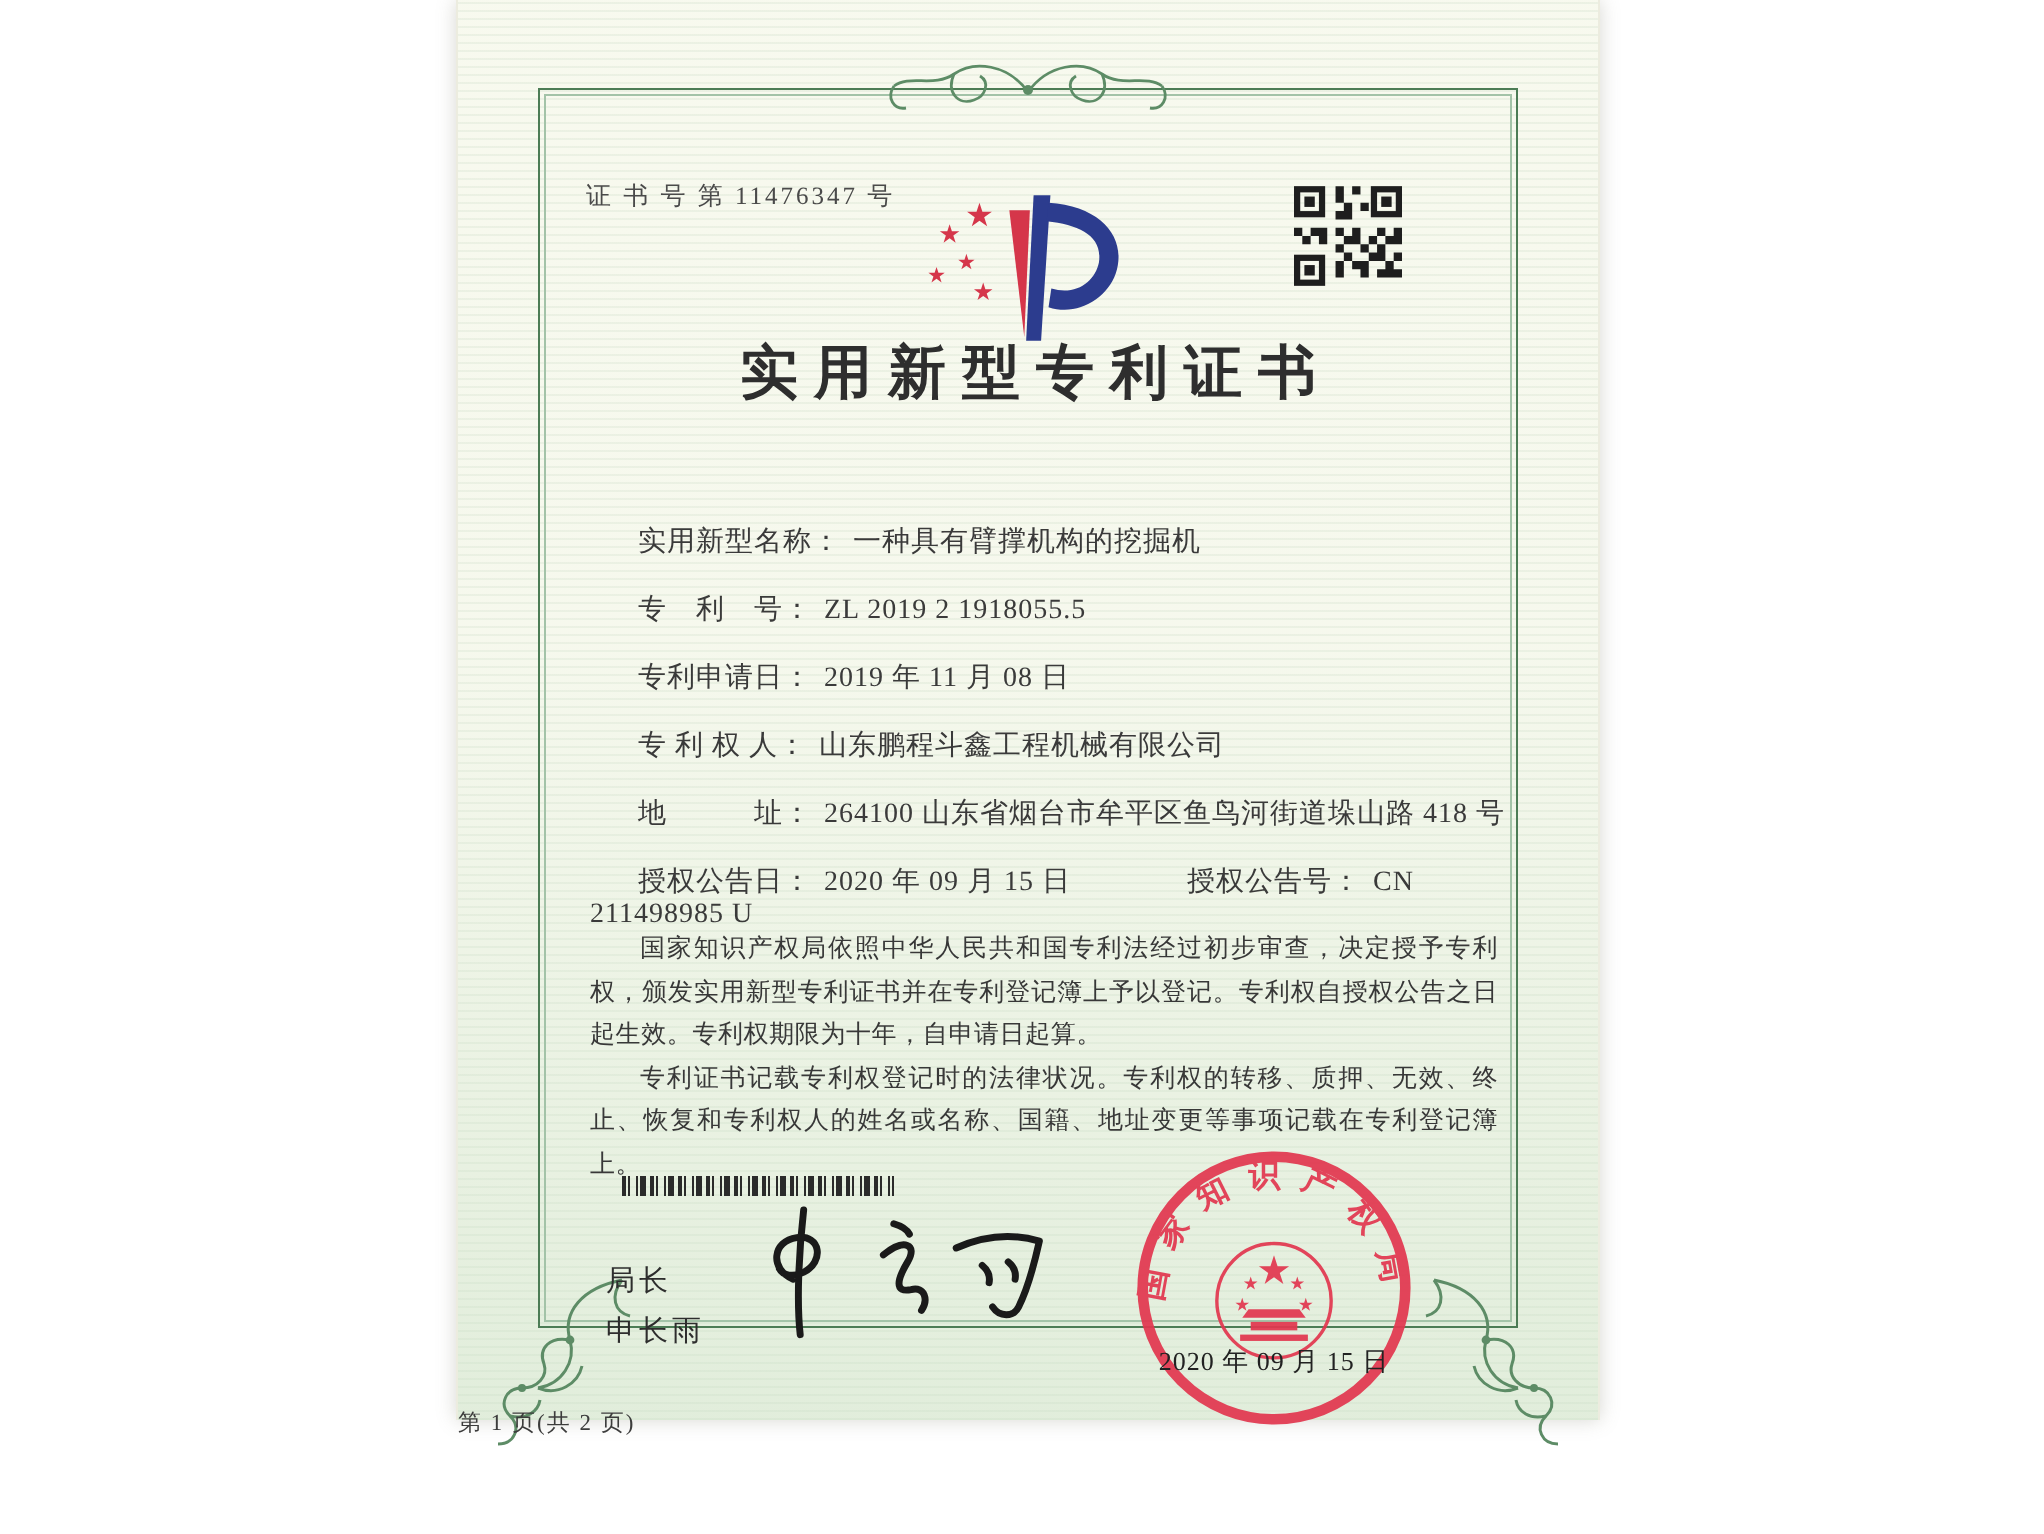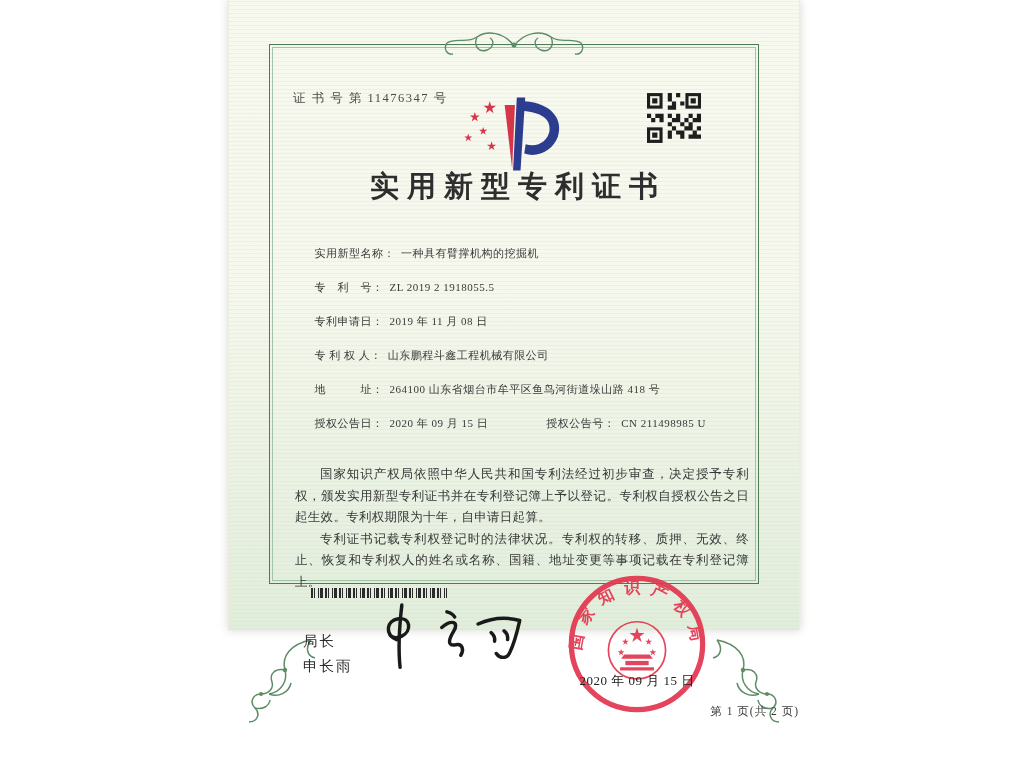--- a/index.html
+++ b/index.html
@@ -1,21 +1,21 @@
 <!DOCTYPE html>
 <html><head>
 <meta charset="utf-8">
 <style>
   html,body{margin:0;padding:0;}
   body{
     width:1022px;height:767px;background:#ffffff;position:relative;overflow:hidden;
     font-family:"Liberation Serif","DejaVu Serif",serif;
   }
   .paper{
-    position:absolute;left:228px;top:0;width:570px;height:630px;
+    position:absolute;left:228px;top:0;width:570px;height:710px;
     background:#fbfbf1;
     border-left:1px solid #ececdf;border-right:1px solid #ececdf;
     box-shadow:0 0 9px rgba(110,110,95,.28);
   }
   
   .paper::before{
     content:"";position:absolute;inset:0;pointer-events:none;
     background:
       linear-gradient(180deg, rgba(223,236,219,.12) 0%, rgba(223,236,219,.18) 45%, rgba(200,224,198,.5) 100%),
       repeating-linear-gradient(0deg, rgba(116,160,120,.10) 0 1px, transparent 1px 4px);
@@ -31,21 +31,21 @@
   .corner-right{right:16px;top:636px;transform:scaleX(-1);}
   .cert-no{
     position:absolute;left:64px;top:90px;font-size:12.5px;color:#4a4a4a;letter-spacing:1.5px;
   }
   .logo{position:absolute;left:50%;top:92px;transform:translateX(-50%);}
   .qr{position:absolute;left:418px;top:93px;width:54px;height:50px;}
   .title{
     position:absolute;left:0;right:0;top:167px;margin:0;text-align:center;
     font-size:29px;font-weight:600;letter-spacing:8px;color:#2e2e2e;text-indent:8px;
   }
-  .fields{position:absolute;left:66px;top:234px;right:38px;font-size:11px;color:#3a3a3a;}
+  .fields{position:absolute;left:66px;top:246px;right:38px;font-size:14px;color:#3a3a3a;}
   .frow{height:20px;margin-bottom:14px;white-space:pre-wrap;letter-spacing:.5px;}
   .frow .lbl{margin-right:6px;}
   .grant-pair2{margin-left:58px;}
   .paras{
     position:absolute;left:66px;top:452px;width:454px;font-size:12.5px;line-height:21.5px;
     color:#383838;text-align:justify;letter-spacing:.3px;margin-top:12px;
   }
   .paras p{margin:0;text-indent:2em;}
   .barcode{
     position:absolute;left:82px;top:588px;width:136px;height:10px;
@@ -55,21 +55,21 @@
       #2b2b2b 7px 8px,transparent 8px 9px,
       #2b2b2b 9px 12px,transparent 12px 14px);
   }
   .director{position:absolute;left:74px;top:629px;font-size:14.5px;line-height:25px;color:#2d2d2d;letter-spacing:2px;}
   .signature{position:absolute;left:138px;top:598px;}
   .seal{position:absolute;left:336px;top:572px;width:144px;height:144px;opacity:.93;}
   .seal-date{
     position:absolute;left:336px;top:672px;width:144px;text-align:center;
     font-size:13px;color:#222;letter-spacing:.5px;white-space:nowrap;
   }
-  .page-ind{position:absolute;left:0;right:0;top:704px;text-align:right;font-size:11.5px;color:#3c3c3c;letter-spacing:1px;}
+  .page-ind{position:absolute;left:0;right:0;top:704px;text-align:left;font-size:11.5px;color:#3c3c3c;letter-spacing:1px;}
   .footer-note{position:absolute;left:0;right:0;top:736px;text-align:center;font-size:12px;color:#444;letter-spacing:3px;}
   svg{display:block;}
 </style>
 </head>
 <body>
 
 <svg width="0" height="0" style="position:absolute" aria-hidden="true">
   <defs>
     <path id="star" d="M0,-1 L0.225,-0.309 0.951,-0.309 0.363,0.118 0.588,0.809 0,0.382 -0.588,0.809 -0.363,0.118 -0.951,-0.309 -0.225,-0.309 Z"></path>
     <g id="flourish" stroke="#5d8c66" fill="none" stroke-width="1.5">

